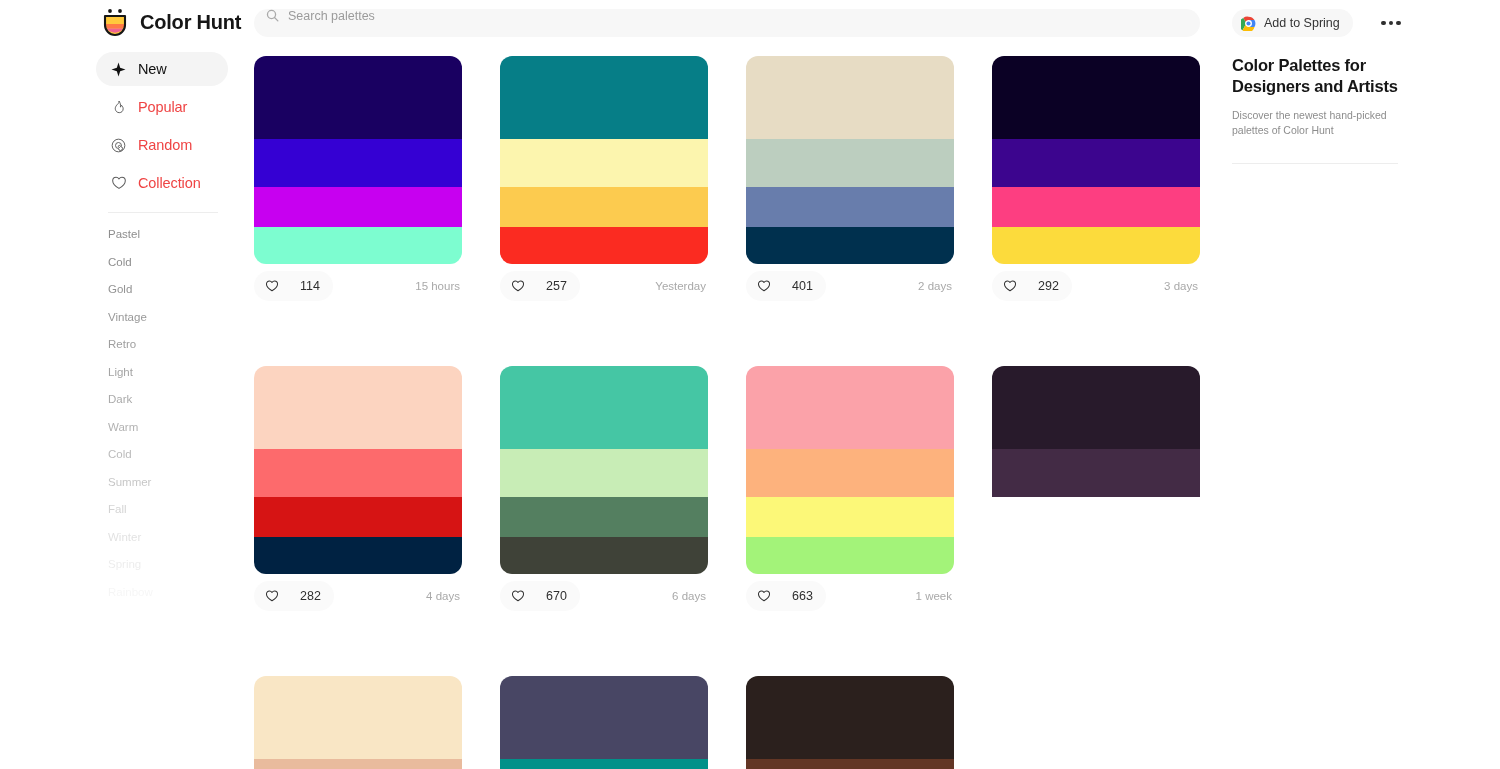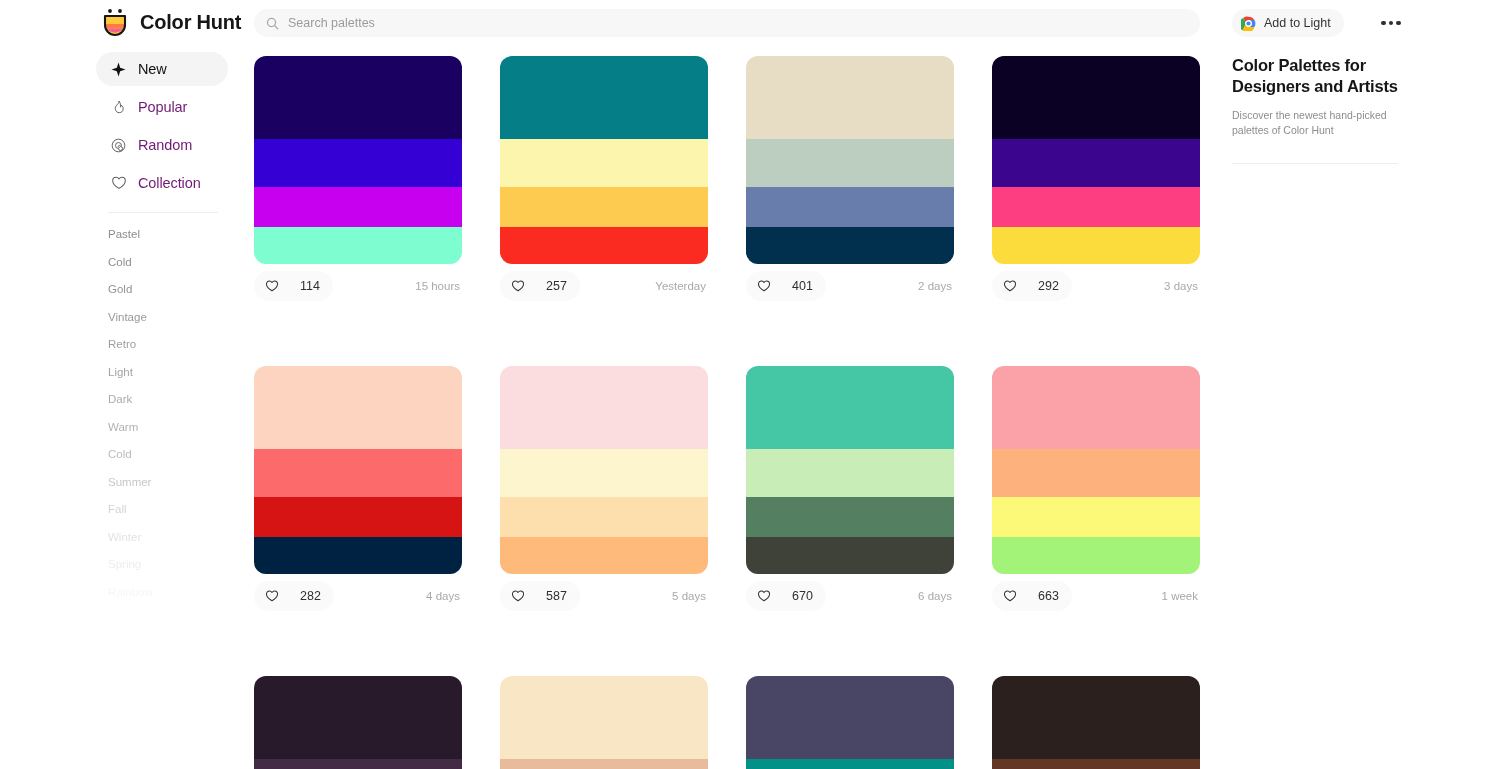--- a/index.html
+++ b/index.html
@@ -29,21 +29,21 @@
   .brand-name {
     font-size: 20px; font-weight: 700; letter-spacing: -0.2px;
     color: #161616;
   }
 
   .search-wrap {
     position: absolute; left: 254px; top: 9px;
     width: 946px; height: 28px;
     background: #f7f7f7;
     border-radius: 14px;
-    display: flex; align-items: center;
+    display: flex; align-items: flex-start;
     padding: 0 12px;
     gap: 9px;
   }
   .search-icon { width: 13px; height: 13px; flex: 0 0 auto; opacity: .55; }
   .search-input {
     border: 0; outline: 0; background: transparent;
     font-family: "Liberation Sans", sans-serif;
     font-size: 12.5px; color: #4a4a4a;
     width: 100%;
   }
@@ -84,21 +84,21 @@
     border-radius: 17px; margin-bottom: 4px;
     cursor: pointer;
     text-decoration: none;
   }
   .nav-item.active { background: #f4f4f4; }
   .nav-item .nav-ico {
     width: 17px; height: 17px; flex: 0 0 auto;
     display: flex; align-items: center; justify-content: center;
   }
   .nav-item .nav-label {
-    font-size: 14.5px; color: #701a75; letter-spacing: -0.1px;
+    font-size: 14.5px; color: #ef4444; letter-spacing: -0.1px;
   }
   .nav-item.active .nav-label { color: #111; }
 
   .nav-divider {
     width: 110px; height: 1px; background: #ededed;
     margin: 12px 0 8px 12px;
   }
 
   .tags { position: relative; padding-left: 12px; }
   .tag {
@@ -191,21 +191,21 @@
   <button class="chrome-btn">
     <svg class="chrome-logo" viewBox="0 0 48 48">
       <circle cx="24" cy="24" r="22" fill="#fff"></circle>
       <path d="M24 2a22 22 0 0 1 19.05 11H24a11 11 0 0 0-9.53 5.5L7.1 6.2A21.93 21.93 0 0 1 24 2z" fill="#EA4335"></path>
       <path d="M7.1 6.2l7.37 12.3A11 11 0 0 0 14.47 29L5 45.2A22 22 0 0 1 7.1 6.2z" fill="#34A853"></path>
       <path d="M5 45.2L14.47 29A11 11 0 0 0 24 35h19.05A22 22 0 0 1 5 45.2z" fill="#FBBC05"></path>
       <path d="M43.05 13A22 22 0 0 1 43.05 35H24a11 11 0 0 0 0-22z" fill="#4285F4"></path>
       <circle cx="24" cy="24" r="9.2" fill="#fff"></circle>
       <circle cx="24" cy="24" r="6.6" fill="#4285F4"></circle>
     </svg>
-    <span>Add to Light</span>
+    <span>Add to Spring</span>
   </button>
 
   <button class="more-btn">
     <i></i>
     <i></i>
     <i></i>
   </button>
 </div>
 
 <nav class="sidebar">
@@ -348,37 +348,20 @@
           <svg class="heart-icon" viewBox="0 0 18 18">
             <path d="M9 15.1 C9 15.1 1.9 11 1.9 6.4 C1.9 4.1 3.6 2.5 5.7 2.5 C7.1 2.5 8.3 3.3 9 4.4 C9.7 3.3 10.9 2.5 12.3 2.5 C14.4 2.5 16.1 4.1 16.1 6.4 C16.1 11 9 15.1 9 15.1 Z" fill="none" stroke="#2f2f2f" stroke-width="1.3" stroke-linejoin="round"></path>
           </svg>
           <span class="like-count">282</span>
         </button>
         <span class="time-ago">4 days</span>
       </div>
     </div>
     <div class="palette-card">
       <div class="swatches">
-        <div class="band" style="background: rgb(251, 220, 223);"></div>
-        <div class="band" style="background: rgb(253, 245, 205);"></div>
-        <div class="band" style="background: rgb(252, 223, 172);"></div>
-        <div class="band" style="background: rgb(253, 186, 123);"></div>
-      </div>
-      <div class="card-foot">
-        <button class="like-pill">
-          <svg class="heart-icon" viewBox="0 0 18 18">
-            <path d="M9 15.1 C9 15.1 1.9 11 1.9 6.4 C1.9 4.1 3.6 2.5 5.7 2.5 C7.1 2.5 8.3 3.3 9 4.4 C9.7 3.3 10.9 2.5 12.3 2.5 C14.4 2.5 16.1 4.1 16.1 6.4 C16.1 11 9 15.1 9 15.1 Z" fill="none" stroke="#2f2f2f" stroke-width="1.3" stroke-linejoin="round"></path>
-          </svg>
-          <span class="like-count">587</span>
-        </button>
-        <span class="time-ago">5 days</span>
-      </div>
-    </div>
-    <div class="palette-card">
-      <div class="swatches">
         <div class="band" style="background: rgb(69, 198, 164);"></div>
         <div class="band" style="background: rgb(200, 237, 182);"></div>
         <div class="band" style="background: rgb(84, 127, 96);"></div>
         <div class="band" style="background: rgb(63, 66, 56);"></div>
       </div>
       <div class="card-foot">
         <button class="like-pill">
           <svg class="heart-icon" viewBox="0 0 18 18">
             <path d="M9 15.1 C9 15.1 1.9 11 1.9 6.4 C1.9 4.1 3.6 2.5 5.7 2.5 C7.1 2.5 8.3 3.3 9 4.4 C9.7 3.3 10.9 2.5 12.3 2.5 C14.4 2.5 16.1 4.1 16.1 6.4 C16.1 11 9 15.1 9 15.1 Z" fill="none" stroke="#2f2f2f" stroke-width="1.3" stroke-linejoin="round"></path>
           </svg>

